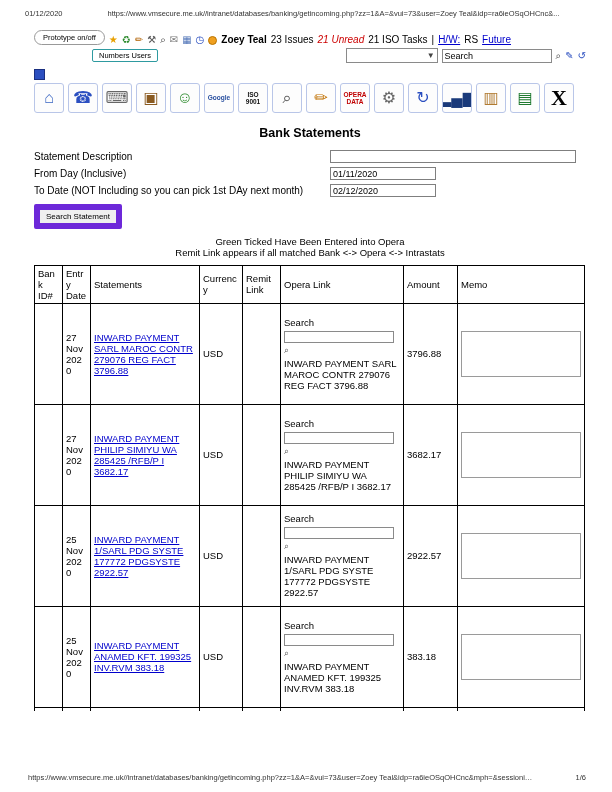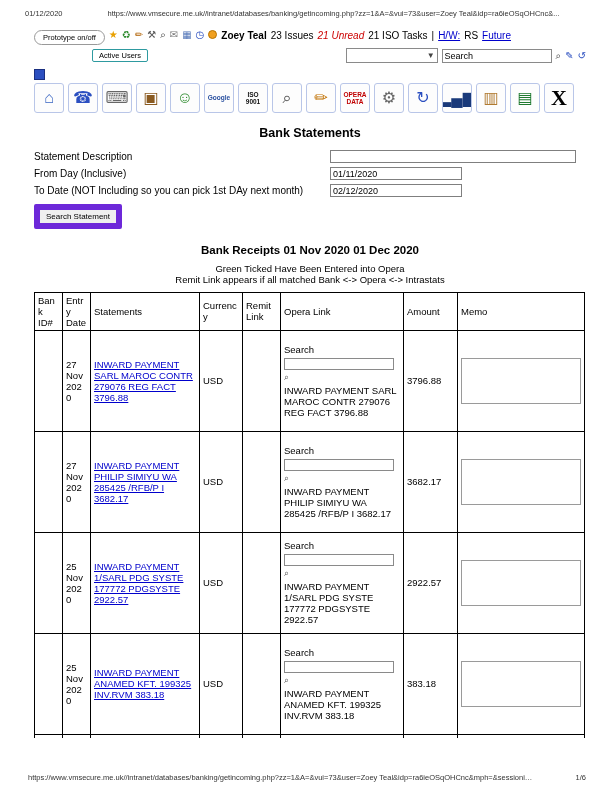--- a/index.html
+++ b/index.html
@@ -13,21 +13,21 @@
   .ph-date { position: absolute; top: 9px; left: 25px; font-size: 7.5px; color: #333; }
   .ph-url  { position: absolute; top: 9px; left: 95px; right: 40px; text-align: center;
              font-size: 7.5px; color: #333; white-space: nowrap; overflow: hidden; }
   .pf { position: absolute; left: 28px; right: 26px; bottom: 10px;
         display: flex; justify-content: space-between; font-size: 7.5px; color: #333; }
   .pf .furl { overflow: hidden; white-space: nowrap; margin-right: 8px; }
 
   .content { position: absolute; top: 30px; left: 34px; right: 26px; }
 
   
-  .row1 { display: flex; align-items: flex-start; gap: 4px; font-size: 10px; }
+  .row1 { display: flex; align-items: flex-end; gap: 4px; font-size: 10px; }
   .btn-pill { font-size: 7.5px; border: 1px solid #999; border-radius: 9px;
               padding: 2px 8px; background: #fff; white-space: nowrap; }
   .mini-icon { font-size: 10px; line-height: 1; }
   .i-star { color: #e8a000; } .i-recycle { color: #2e8b2e; } .i-edit { color: #b06000; }
   .i-tools { color: #555; } .i-mag { color: #333; } .i-mail { color: #777; }
   .i-calc { color: #4a6fb5; } .i-clock { color: #2b4fc0; }
   .status-dot { width: 9px; height: 9px; border-radius: 50%; background: #f0a020;
                 border: 1px solid #b97400; display: inline-block; }
   .user-name { font-weight: bold; }
   .unread { color: #cc0000; font-style: italic; }
@@ -61,21 +61,21 @@
   .t-excel { color: #000; font-family: "Liberation Serif", serif; font-weight: bold; font-size: 22px; }
 
   .page-title { text-align: center; font-weight: bold; font-size: 12.5px; margin-top: 13px; }
 
   
   .form { margin-top: 10px; font-size: 10px; }
   .form-row { display: flex; align-items: flex-start; margin-bottom: 4px; }
   .form-label { width: 296px; line-height: 1.2; padding-top: 1px; }
   .input { border: 1px solid #7f7f7f; height: 13px; font-size: 9px; padding: 0 2px;
            font-family: inherit; background: #fff; }
-  .w-wide { width: 246px; } .w-date { width: 132px; }
+  .w-wide { width: 246px; } .w-date { width: 106px; }
   .btn-grey { font-size: 8px; border: 6px solid #6d28d9; background: #efefef;
               padding: 2px 6px; border-radius: 2px; margin-top: 3px; font-family: inherit; }
 
   
   .receipts-title { text-align: center; font-weight: bold; font-size: 11.5px; margin-top: 15px; }
   .notes { margin-top: 7px; }
   .note { text-align: center; font-size: 9.5px; line-height: 1.2; }
 
   
   .table-clip { height: 446px; overflow: hidden; margin-top: 6px; }
@@ -115,21 +115,21 @@
     <span>23 Issues</span>
     <span class="unread">21 Unread</span>
     <span>21 ISO Tasks</span>
     <span>|</span>
     <span class="link">H/W:</span>
     <span>RS</span>
     <span class="link">Future</span>
   </div>
 
   <div class="row2">
-    <button class="btn-box">Active Users</button>
+    <button class="btn-box">Numbers Users</button>
     <span class="spacer"></span>
     <span class="select-box">
         <span class="chev">▼</span>
       </span>
     <input class="search-input" type="text" value="Search" style="">
     <span class="mini-icon i-mag">⌕</span>
     <span class="mini-icon blue">✎</span>
     <span class="mini-icon blue">↺</span>
   </div>
 
@@ -167,21 +167,20 @@
       <span class="form-label">From Day (Inclusive)</span>
       <input class="input w-date" type="text" value="01/11/2020" style="">
     </div>
     <div class="form-row">
       <span class="form-label">To Date (NOT Including so you can pick 1st DAy next month)</span>
       <input class="input w-date" type="text" value="02/12/2020" style="">
     </div>
     <button class="btn-grey">Search Statement</button>
   </div>
 
-  <div class="receipts-title">Bank Receipts 01 Nov 2020 01 Dec 2020</div>
   <div class="notes">
     <div class="note">Green Ticked Have Been Entered into Opera</div>
     <div class="note">Remit Link appears if all matched Bank &lt;-&gt; Opera &lt;-&gt; Intrastats</div>
   </div>
 
   <div class="table-clip">
     <table class="grid">
       <colgroup>
         <col style="width:28px">
           <col style="width:28px">

